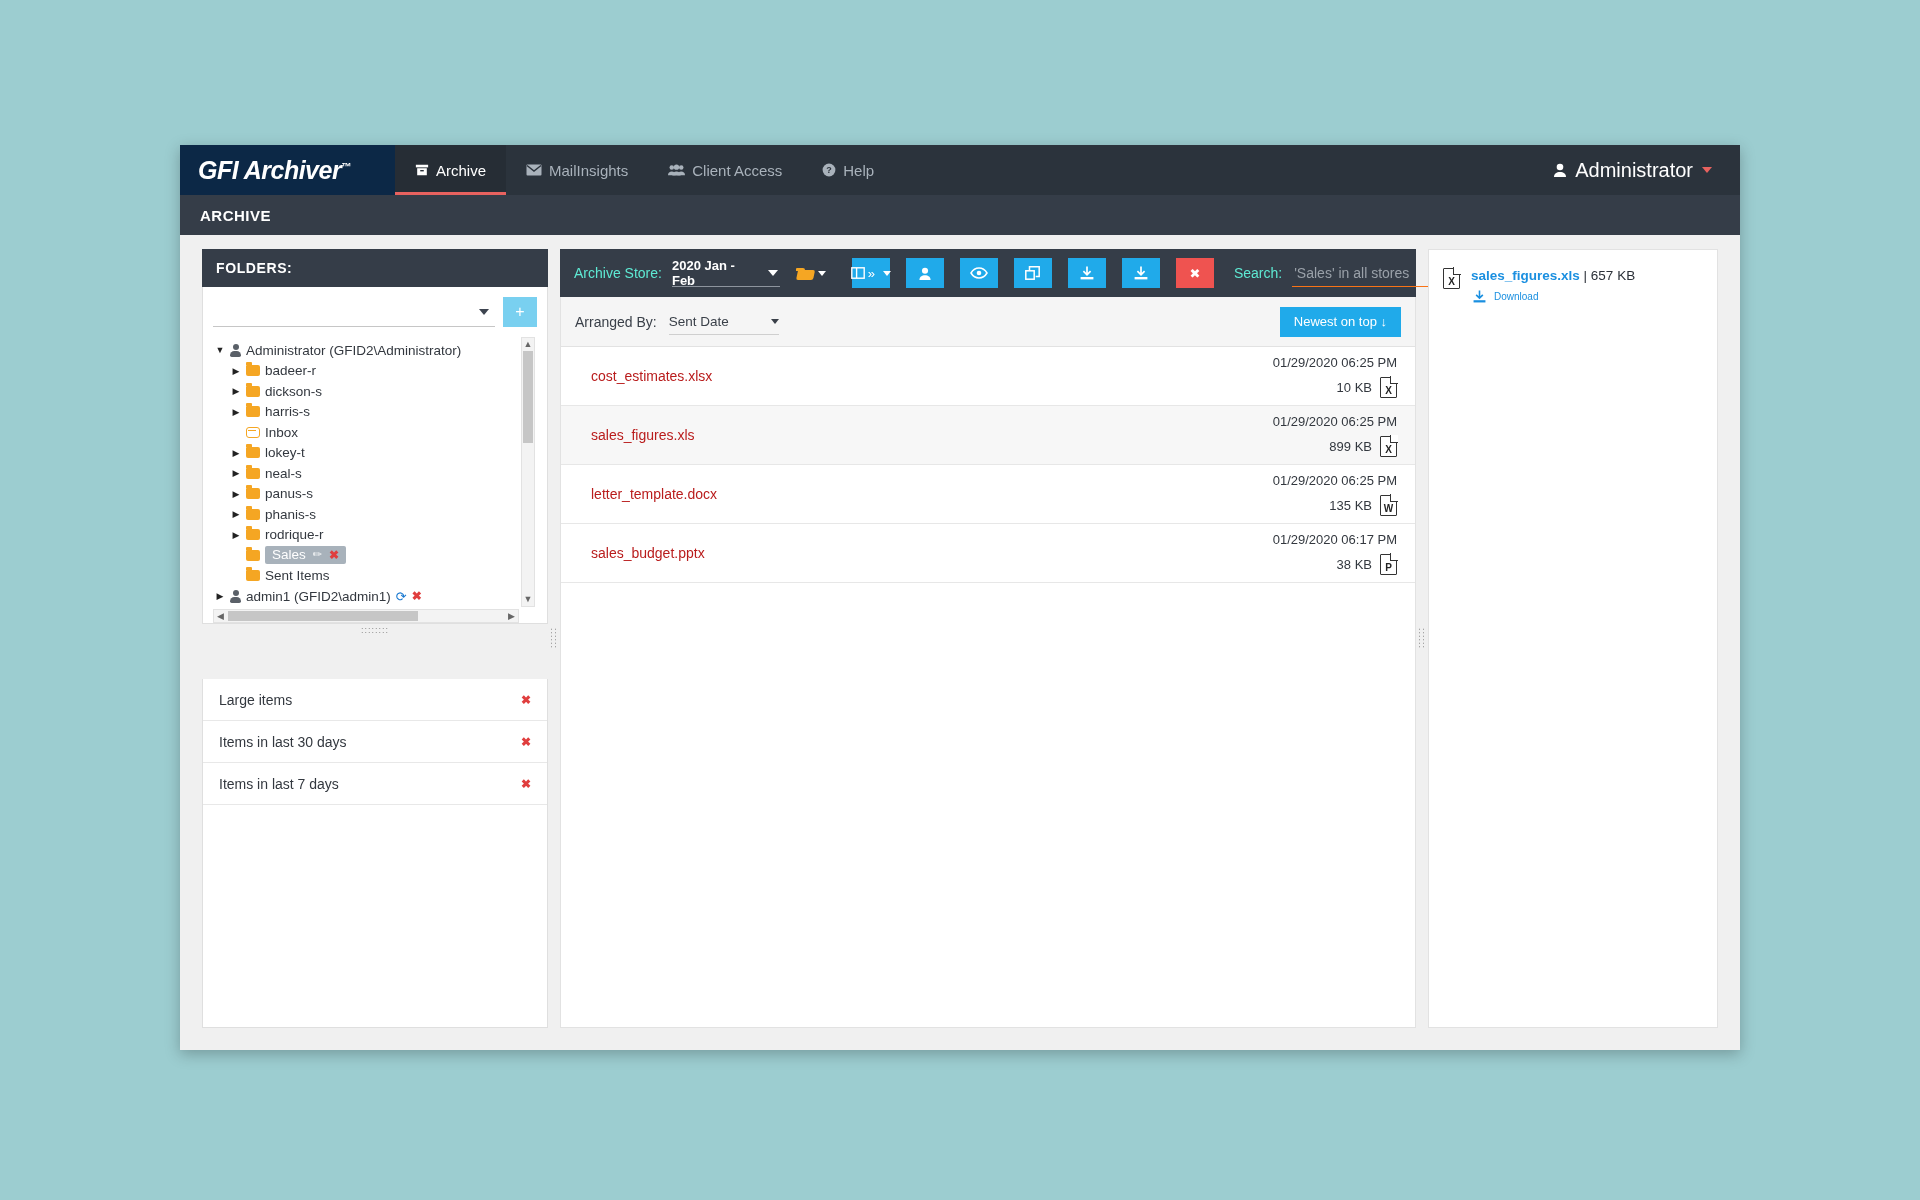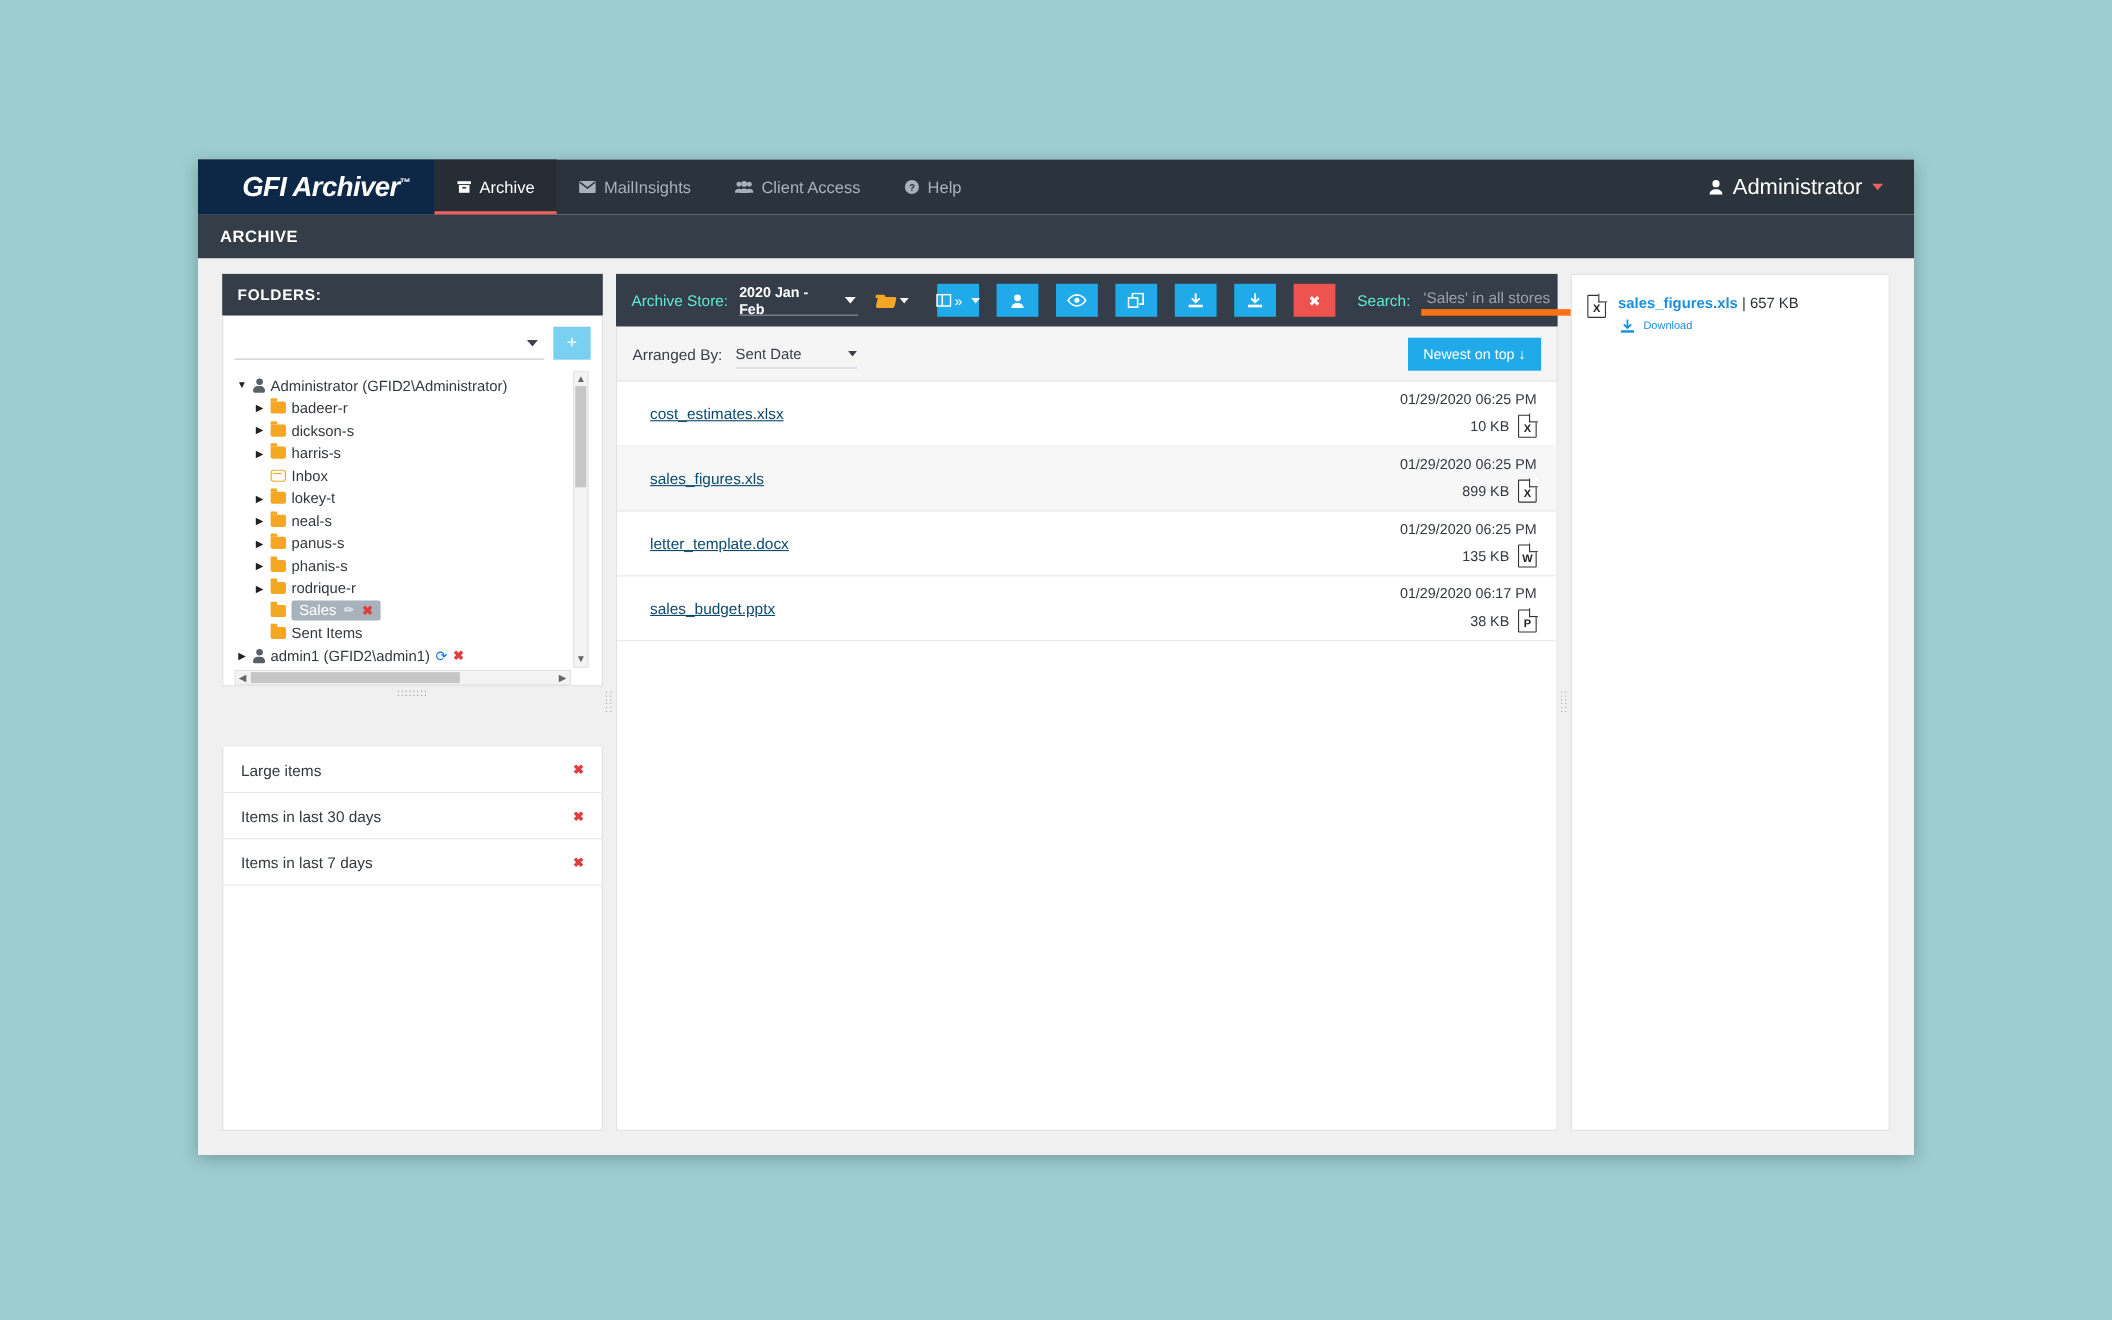--- a/index.html
+++ b/index.html
@@ -26,21 +26,20 @@
     display: flex;
     align-items: stretch;
     position: relative;
   }
   .logo-box {
     width: 215px;
     background: #0c2846;
     display: flex;
     align-items: center;
     padding-left: 18px;
-    justify-content: center;
   }
   .logo-text {
     color: #ffffff;
     font-style: italic;
     font-weight: bold;
     font-size: 25px;
     letter-spacing: -0.5px;
     white-space: nowrap;
   }
   .logo-text .gfi { font-weight: 900; }
@@ -413,21 +412,21 @@
     gap: 3px;
     cursor: pointer;
     font-size: 13px;
     margin-left: 6px;
     padding: 0 9px;
   }
   .tbtn.danger { background: #ef5350; }
   .search-input {
     background: transparent;
     border: none;
-    border-bottom: 6px solid #f97316;
+    border-bottom: 1px solid #f97316;
     color: #aab0b7;
     font-size: 14px;
     width: 255px;
     height: 28px;
     outline: none;
     font-family: "Liberation Sans", sans-serif;
   }
   .search-input::placeholder { color: #9aa1a9; }
 
   .arrange-bar {
@@ -478,21 +477,21 @@
   }
   .file-row {
     height: 59px;
     border-bottom: 1px solid #e7e7e7;
     display: flex;
     align-items: center;
     padding: 0 18px 0 30px;
     cursor: pointer;
   }
   .file-row.alt { background: #f7f7f7; }
-  .file-name { flex: 1; font-size: 14px; color: #0c4a6e; text-decoration: underline; }
+  .file-name { flex: 1; font-size: 14px; color: #b91c1c; }
   .file-meta {
     text-align: right;
     font-size: 13px;
     color: #33383f;
     display: flex;
     flex-direction: column;
     align-items: flex-end;
     gap: 7px;
   }
   .meta-line2 { display: flex; align-items: center; gap: 8px; }

